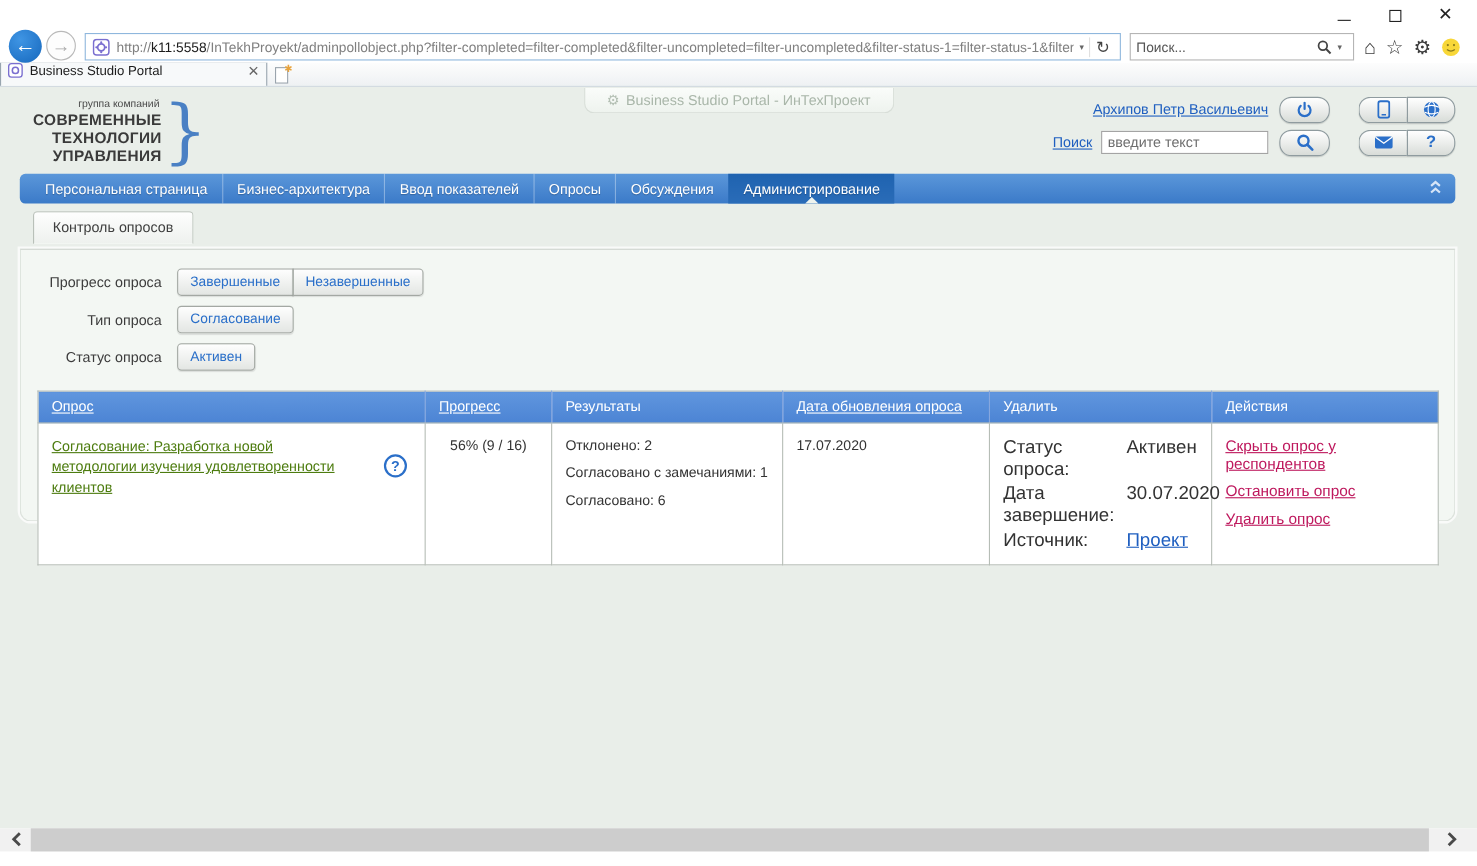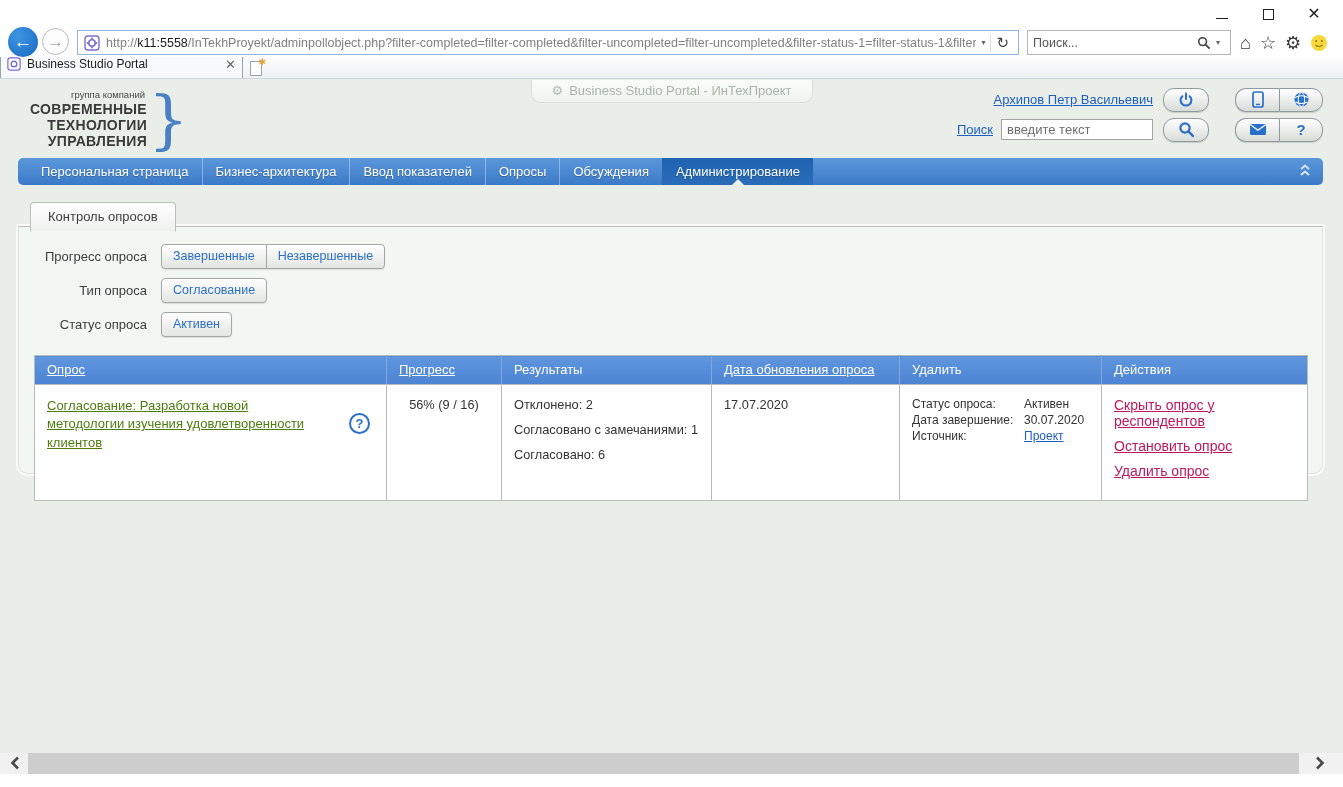--- a/index.html
+++ b/index.html
@@ -63,21 +63,21 @@
   .hsearch { width:152px; height:21px; border:1px solid #a4a4a4; font-size:13px; color:#333; padding:0 5px; margin-left:8px; font-family:"Liberation Sans",sans-serif; outline:none; }
   .hsearch::placeholder { color:#6e6e6e; }
 
   .navbar { position:absolute; left:18px; right:20px; top:79px; height:27px; background:linear-gradient(#5b97da,#3b7ac8); border-radius:5px; display:flex; align-items:stretch; padding-left:10px; }
   .nav-item { display:flex; align-items:center; padding:0 13px; color:#fff; font-size:13px; text-shadow:0 1px 1px rgba(0,0,0,.25); position:relative; border-left:1px solid rgba(255,255,255,.35); }
   .nav-item:first-child { border-left:none; }
   .nav-item.active { background:linear-gradient(#1f63b0,#2a6cb8); border-left-color:transparent; }
   .nav-item.active::after { content:""; position:absolute; bottom:0; left:50%; margin-left:-6px; border-left:6px solid transparent; border-right:6px solid transparent; border-bottom:6px solid #eef3ee; }
   .nav-collapse { position:absolute; right:12px; top:5px; }
 
-  .content-tab { position:absolute; left:30px; top:123px; padding:6px 17px 7px 17px; background:linear-gradient(#fefefe,#eef1ee); border:1px solid #b9c0b9; border-bottom:1px solid #f3f7f3; border-radius:4px 4px 0 0; font-size:13px; color:#3f3f3f; z-index:2; }
+  .content-tab { position:absolute; left:30px; top:113px; padding:6px 17px 7px 17px; background:linear-gradient(#fefefe,#eef1ee); border:1px solid #b9c0b9; border-bottom:1px solid #f3f7f3; border-radius:4px 4px 0 0; font-size:13px; color:#3f3f3f; z-index:2; }
 
   .panel { position:absolute; left:18px; right:20px; top:147px; height:248px; background:#f3f7f3; border:1px solid #dce2dc; border-top:1px solid #b9c0b9; border-radius:0 0 10px 10px; box-shadow:0 0 0 2px rgba(255,255,255,.7); }
 
   .filters { padding:17px 0 2px 0; }
   .frow { display:flex; align-items:center; margin-bottom:9px; }
   .flabel { width:128px; text-align:right; margin-right:14px; color:#3c3c3c; font-size:13px; }
   .fbtns { display:flex; }
   .fbtn { padding:4px 11px 5px 11px; font-size:12.5px; color:#2a6fc9; background:linear-gradient(#fefefe,#e3e6e3); border:1px solid #a3a8a3; border-radius:4px; box-shadow:0 1px 1px rgba(0,0,0,.1); white-space:nowrap; }
   .fbtns .fbtn + .fbtn { margin-left:-1px; border-radius:0 4px 4px 0; }
   .fbtns.pair .fbtn:first-child { border-radius:4px 0 0 4px; }
@@ -89,21 +89,21 @@
   table.surveys th { background:linear-gradient(#6096de,#4c84d4); color:#fff; font-weight:normal; font-size:13px; text-align:left; padding:6px 12px 7px 12px; border:1px solid #b6bdb6; border-right:1px solid #86a7de; }
   table.surveys th:last-child { border-right:1px solid #b6bdb6; }
   table.surveys th.sortable span { text-decoration:underline; cursor:pointer; }
   table.surveys td { border:1px solid #b6bdb6; vertical-align:top; padding:12px 12px; height:88px; background:#fff; font-size:12.8px; color:#333; }
   .survey-wrap { display:flex; align-items:flex-start; }
   .survey-link { color:#4d7c0f; text-decoration:underline; font-size:13px; line-height:1.42; max-width:268px; display:inline-block; }
   .qicon { margin-left:auto; margin-right:4px; margin-top:16px; width:21px; height:21px; border:2px solid #2a6fc9; border-radius:50%; color:#2a6fc9; font-size:13px; font-weight:bold; display:flex; align-items:center; justify-content:center; flex:none; }
   .cell-progress { text-align:center; }
   .result-line { margin-bottom:10px; }
   .cell-date { padding-left:24px; }
-  .details-grid { display:grid; grid-template-columns:108px 1fr; column-gap:4px; row-gap:2px; font-size:12px; }
+  .details-grid { display:grid; grid-template-columns:108px 1fr; column-gap:4px; row-gap:2px; font-size:17px; }
   .details-grid a { color:#1f5fc0; text-decoration:underline; }
   .action-link { display:block; color:#be185d; text-decoration:underline; margin-bottom:9px; font-size:14px; }
 
   
   .hscroll { height:21px; background:#f1f1f1; position:relative; }
   .hthumb { position:absolute; left:28px; right:44px; top:0; bottom:0; background:#cdcdcd; }
   .scroll-arrow { position:absolute; top:3px; }
   .scroll-left { left:10px; } .scroll-right { right:18px; }
   .bottomstrip { height:13px; background:#fff; }
 

